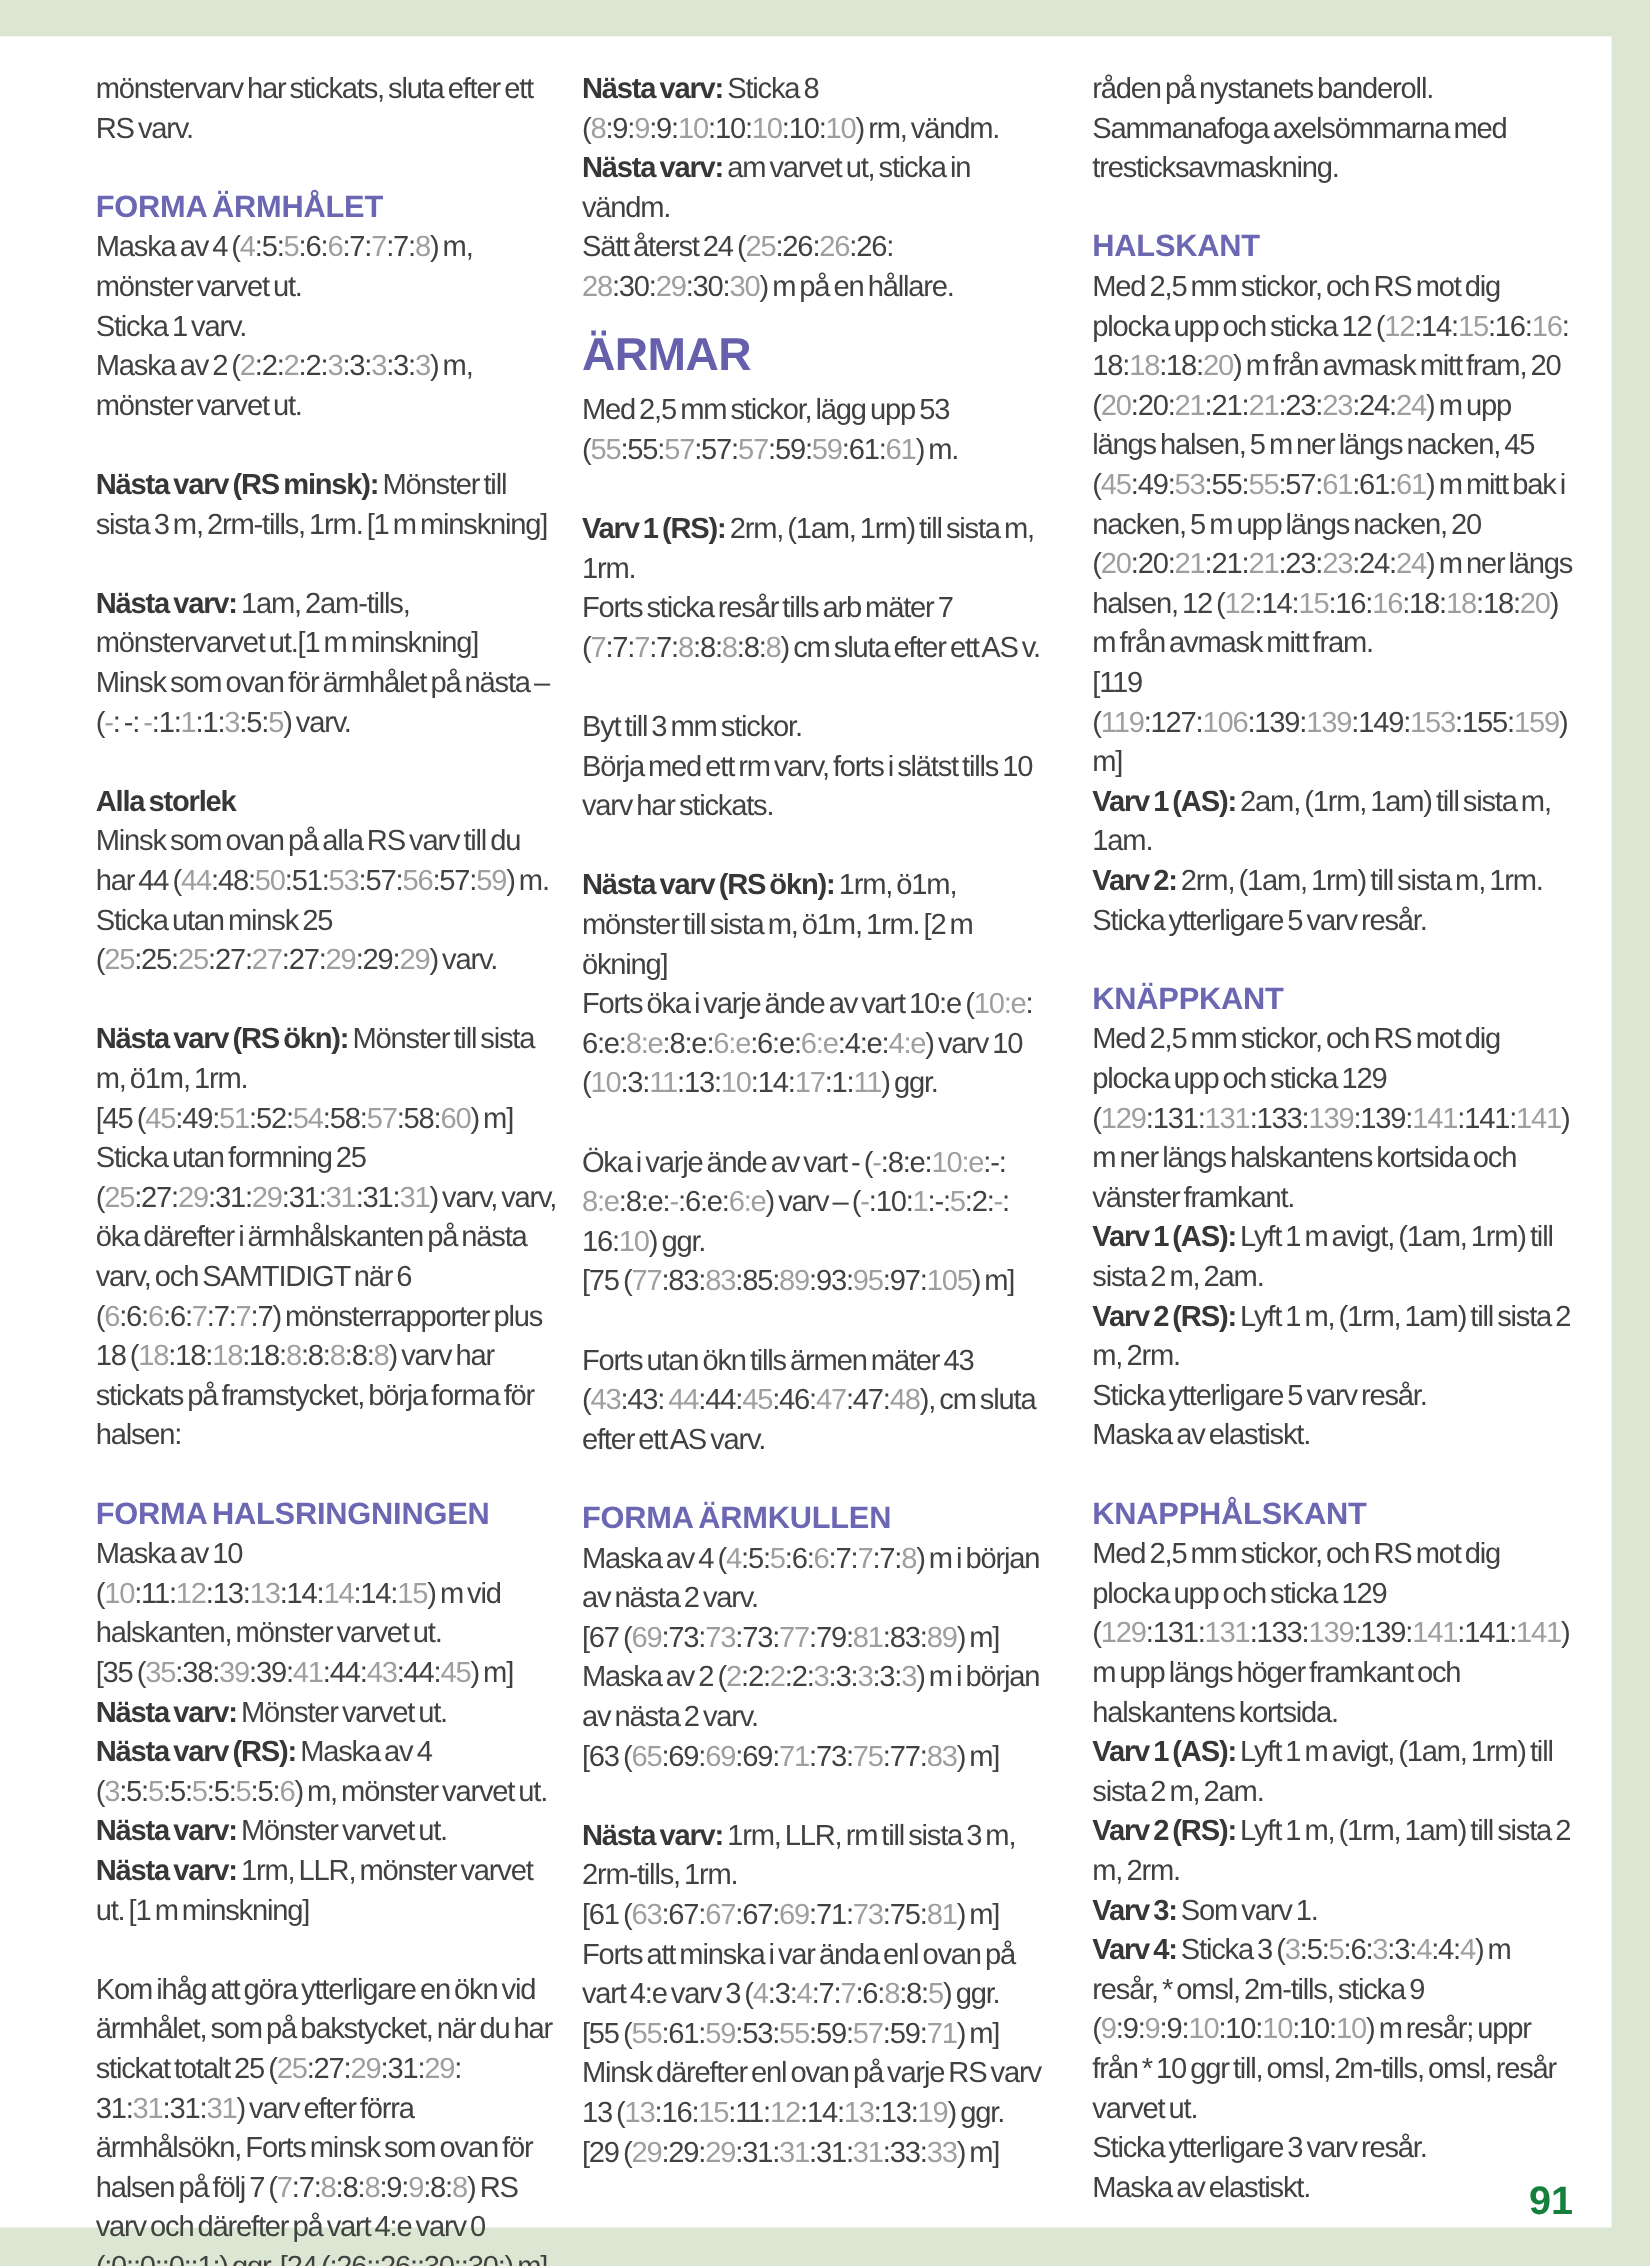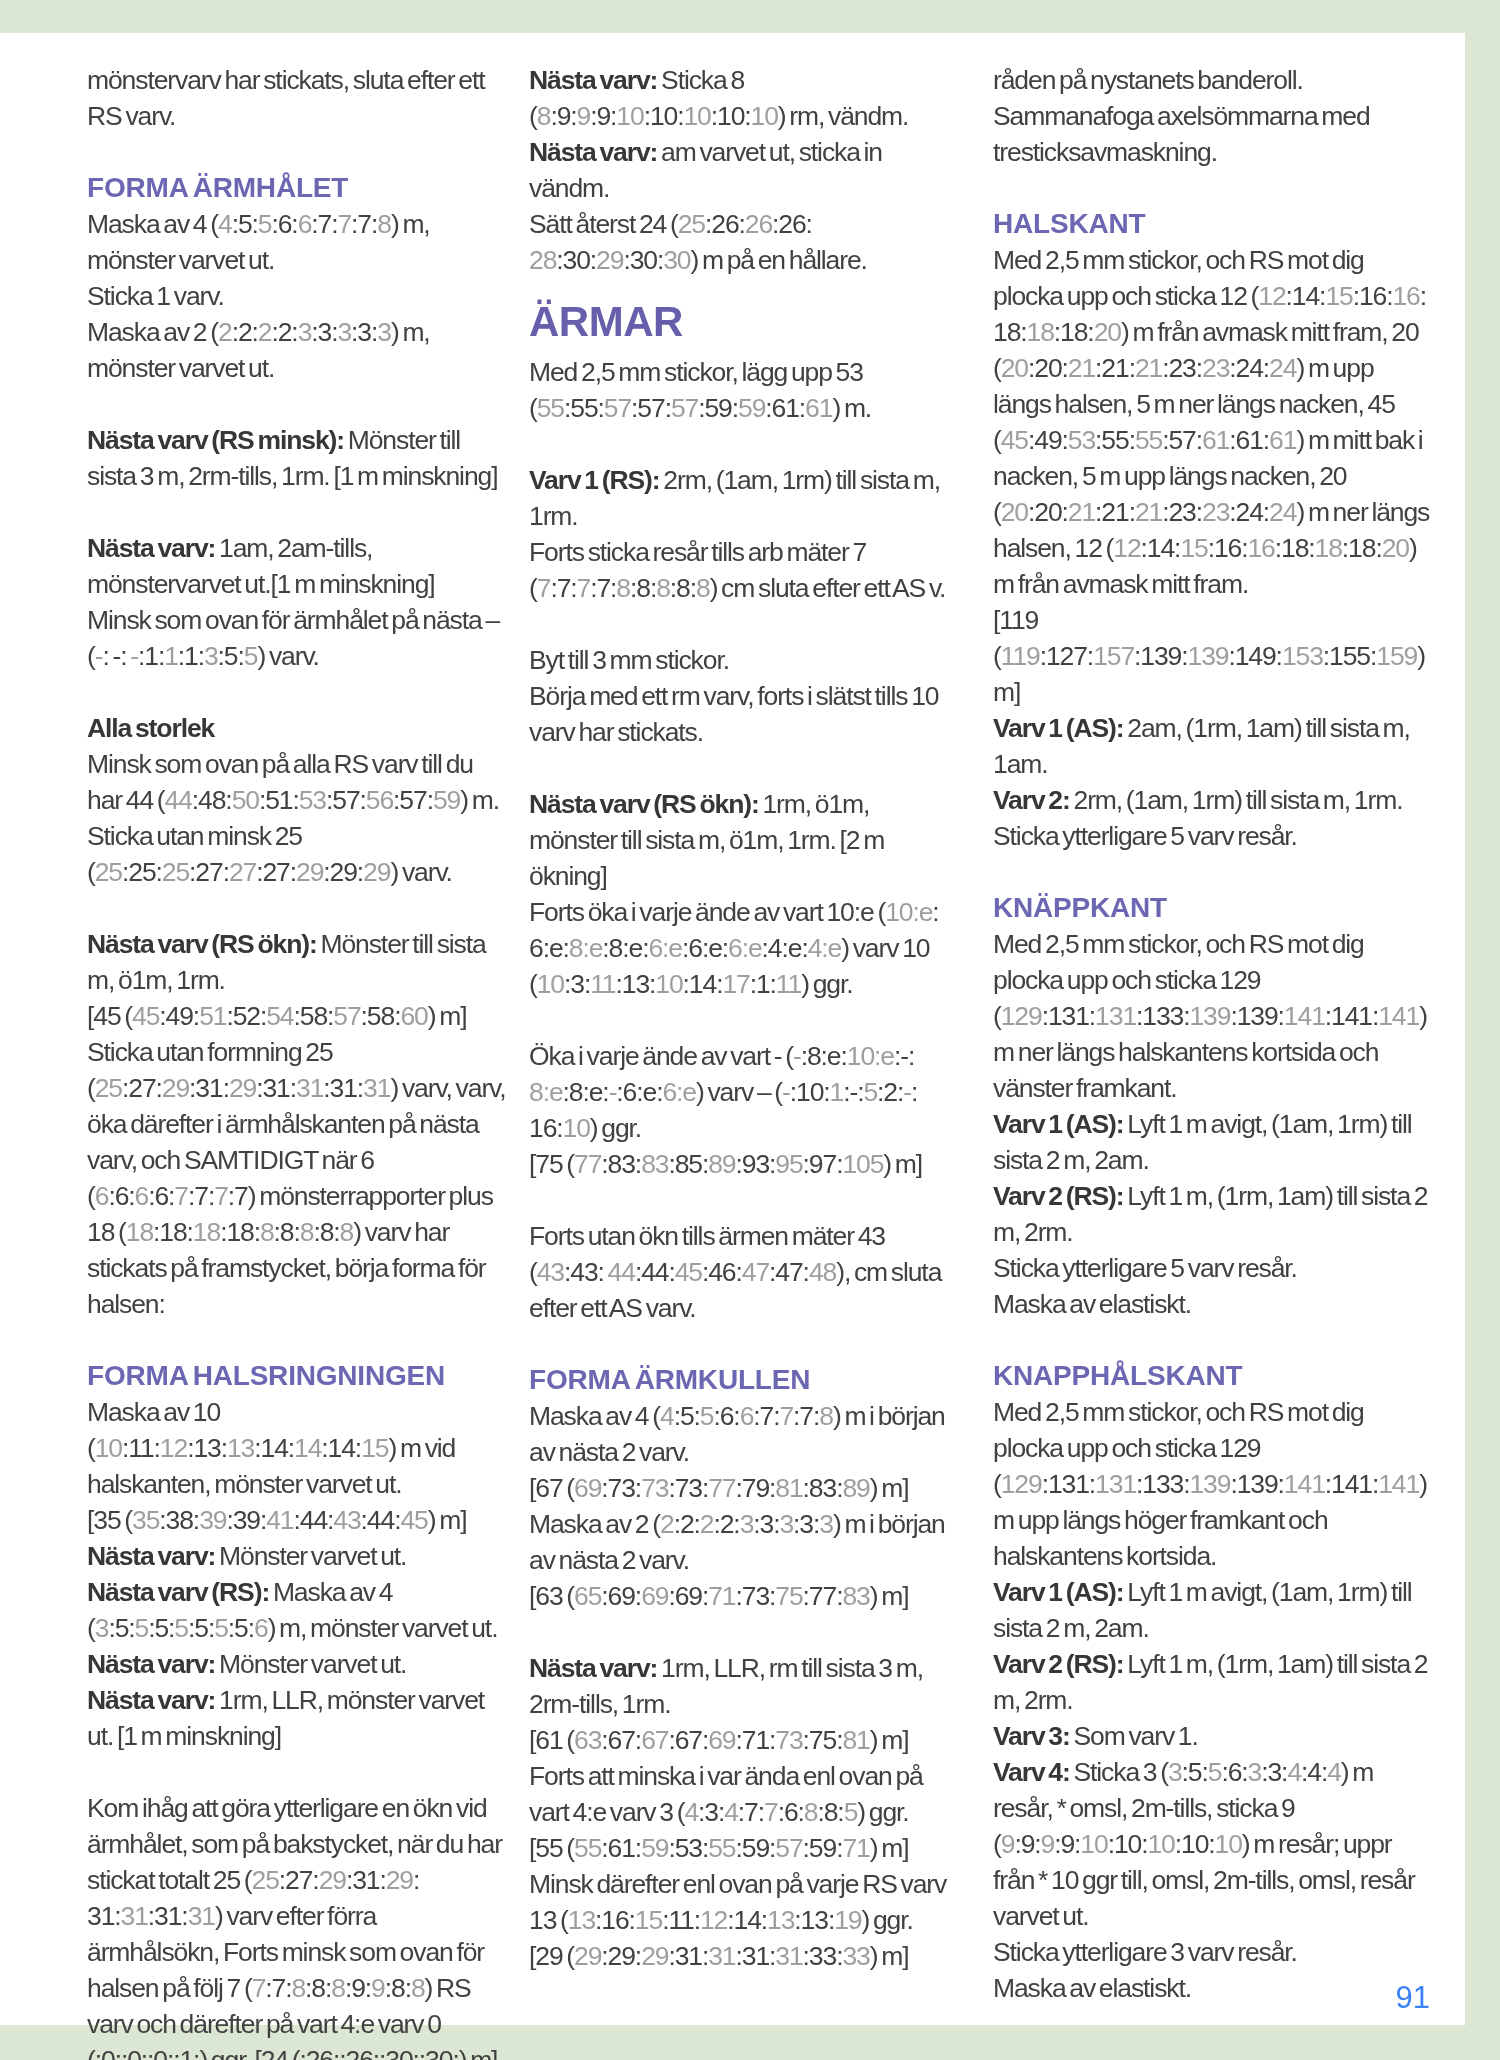--- a/index.html
+++ b/index.html
@@ -27,22 +27,22 @@
   .h2{
     color:#6b67b2;font-weight:bold;font-size:28px;line-height:36px;
     letter-spacing:-0.2px;
   }
   .h1{
     color:#6660ac;font-weight:bold;font-size:42px;line-height:48px;
     margin-top:20px;margin-bottom:8px;letter-spacing:-0.5px;
   }
   .sz{color:#9e9e9e;}
   #page-number{
-    position:absolute;top:1980px;right:70px;font-size:31px;font-weight:normal;
-    color:#3b82f6;letter-spacing:0;
+    position:absolute;top:1980px;right:70px;font-size:36px;font-weight:bold;
+    color:#15803d;letter-spacing:0;
   }
 </style>
 </head>
 <body>
 
 <div class="strip" id="strip-top"></div>
 <div class="strip" id="strip-right"></div>
 <div class="strip" id="strip-bottom"></div>
 
 <div id="content">
@@ -111,21 +111,21 @@
       <p><span>Minsk därefter enl ovan på varje RS varv 13 (<span class="sz">13</span>:16:<span class="sz">15</span>:11:<span class="sz">12</span>:14:<span class="sz">13</span>:13:<span class="sz">19</span>) ggr.</span></p>
       <p><span>[29 (<span class="sz">29</span>:29:<span class="sz">29</span>:31:<span class="sz">31</span>:31:<span class="sz">31</span>:33:<span class="sz">33</span>) m]</span></p>
       <div class="gap"></div>
     </div>
   <div class="col" id="col-2">
       <p><span>råden på nystanets banderoll.</span></p>
       <p><span>Sammanafoga axelsömmarna med tresticksavmaskning.</span></p>
       <div class="gap"></div>
       <div class="h2">HALSKANT</div>
       <p><span>Med 2,5 mm stickor, och RS mot dig plocka upp och sticka 12 (<span class="sz">12</span>:14:<span class="sz">15</span>:16:<span class="sz">16</span>: 18:<span class="sz">18</span>:18:<span class="sz">20</span>) m från avmask mitt fram, 20 (<span class="sz">20</span>:20:<span class="sz">21</span>:21:<span class="sz">21</span>:23:<span class="sz">23</span>:24:<span class="sz">24</span>) m upp längs halsen, 5 m ner längs nacken, 45 (<span class="sz">45</span>:49:<span class="sz">53</span>:55:<span class="sz">55</span>:57:<span class="sz">61</span>:61:<span class="sz">61</span>) m mitt bak i nacken, 5 m upp längs nacken, 20 (<span class="sz">20</span>:20:<span class="sz">21</span>:21:<span class="sz">21</span>:23:<span class="sz">23</span>:24:<span class="sz">24</span>) m ner längs halsen, 12 (<span class="sz">12</span>:14:<span class="sz">15</span>:16:<span class="sz">16</span>:18:<span class="sz">18</span>:18:<span class="sz">20</span>) m från avmask mitt fram.</span></p>
-      <p><span>[119 (<span class="sz">119</span>:127:<span class="sz">157</span>:139:<span class="sz">139</span>:149:<span class="sz">153</span>:155:<span class="sz">159</span>) m]</span></p>
+      <p><span>[119 (<span class="sz">119</span>:127:<span class="sz">106</span>:139:<span class="sz">139</span>:149:<span class="sz">153</span>:155:<span class="sz">159</span>) m]</span></p>
       <p><b>Varv 1 (AS):</b><span> 2am, (1rm, 1am) till sista m, 1am.</span></p>
       <p><b>Varv 2:</b><span> 2rm, (1am, 1rm) till sista m, 1rm.</span></p>
       <p><span>Sticka ytterligare 5 varv resår.</span></p>
       <div class="gap"></div>
       <div class="h2">KNÄPPKANT</div>
       <p><span>Med 2,5 mm stickor, och RS mot dig plocka upp och sticka 129 (<span class="sz">129</span>:131:<span class="sz">131</span>:133:<span class="sz">139</span>:139:<span class="sz">141</span>:141:<span class="sz">141</span>) m ner längs halskantens kortsida och vänster framkant.</span></p>
       <p><b>Varv 1 (AS):</b><span> Lyft 1 m avigt, (1am, 1rm) till sista 2 m, 2am.</span></p>
       <p><b>Varv 2 (RS):</b><span> Lyft 1 m, (1rm, 1am) till sista 2 m, 2rm.</span></p>
       <p><span>Sticka ytterligare 5 varv resår.</span></p>
       <p><span>Maska av elastiskt.</span></p>

